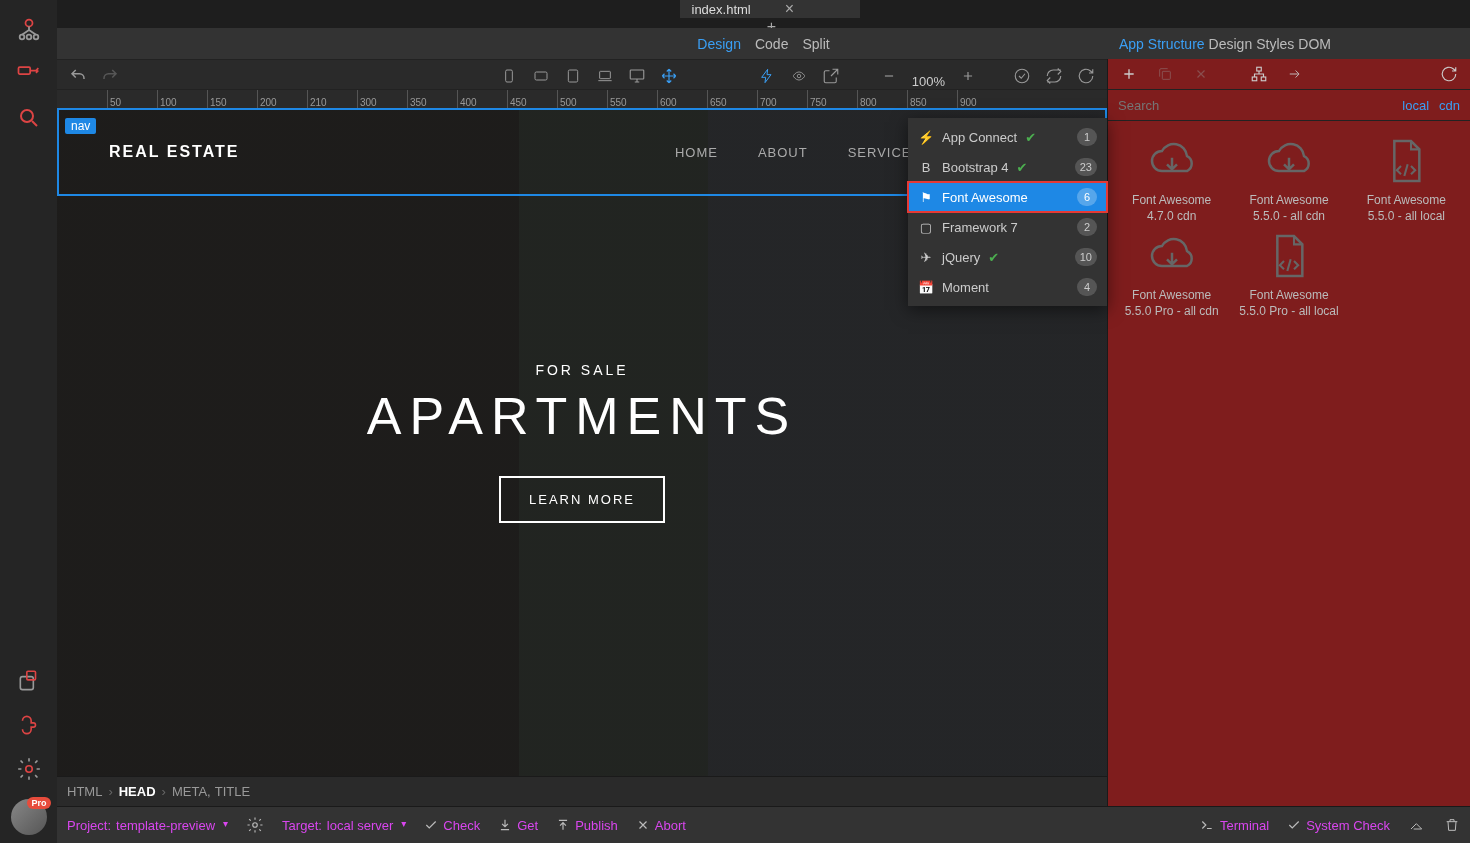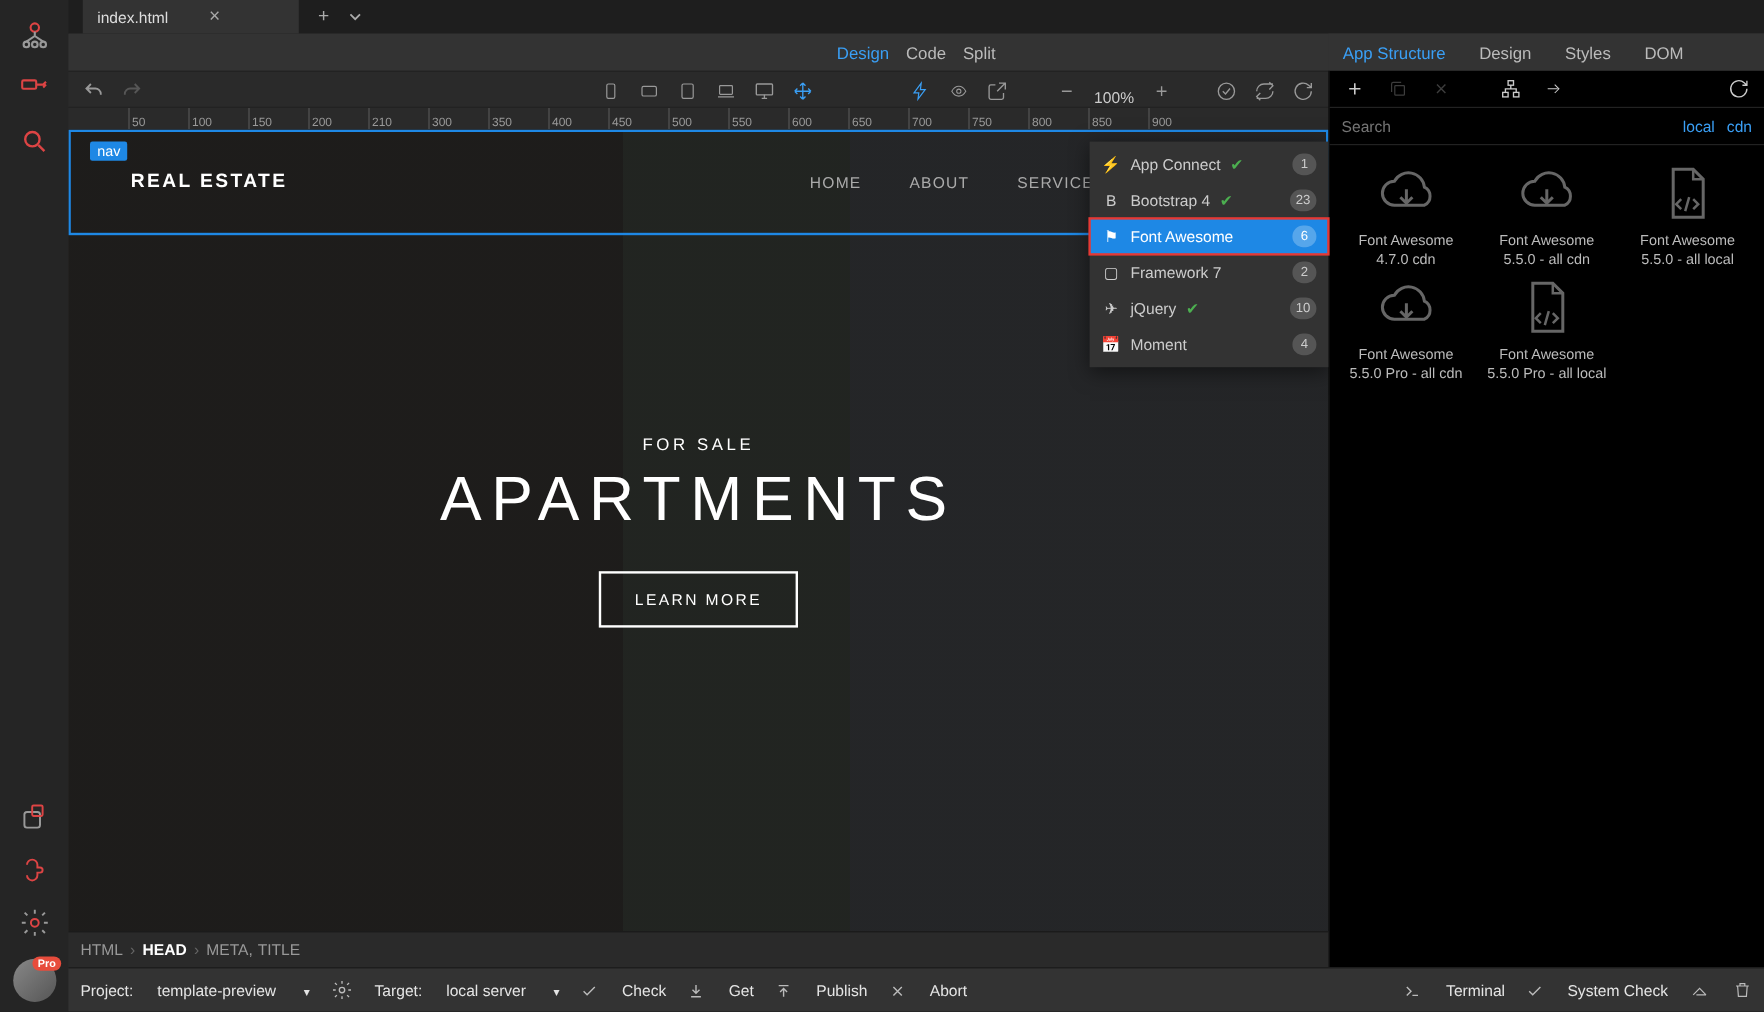--- a/index.html
+++ b/index.html
@@ -6,88 +6,88 @@
 body { background: #2a2a2a; color: #ccc; width: 1470px; height: 843px; overflow: hidden; position: relative; }
 
 
 .left-sidebar { position: absolute; left: 0; top: 0; width: 57px; height: 100%; background: #252525; display: flex; flex-direction: column; align-items: center; padding-top: 8px; }
 .left-sidebar .icon-btn { width: 40px; height: 40px; display: flex; align-items: center; justify-content: center; margin: 2px 0; cursor: pointer; }
 .left-sidebar .spacer { flex: 1; }
 .avatar { width: 36px; height: 36px; border-radius: 50%; background: linear-gradient(135deg, #888, #555); position: relative; margin: 8px 0; }
 .avatar-badge { position: absolute; top: -2px; right: -4px; background: #e74c3c; color: #fff; font-size: 9px; padding: 1px 4px; border-radius: 8px; font-weight: bold; }
 
 
-.tab-bar { position: absolute; left: 57px; top: 0; right: 0; height: 28px; background: #1e1e1e; display: flex; align-items: center; }
+.tab-bar { position: absolute; left: 57px; top: 0; right: 0; height: 28px; background: #1e1e1e; display: flex; align-items: center; flex-direction: column; }
 .tab { background: #333; color: #ddd; padding: 0 12px; height: 28px; display: flex; align-items: center; font-size: 13px; gap: 34px; margin-left: 12px; min-width: 180px; }
 .tab-close { color: #aaa; font-size: 16px; cursor: pointer; }
 .tab-plus, .tab-dropdown { color: #aaa; margin-left: 16px; font-size: 16px; cursor: pointer; }
 
 
 .top-toolbar { position: absolute; left: 57px; top: 28px; right: 0; height: 31px; background: #333; display: flex; align-items: center; }
 .view-tabs { position: absolute; left: 50%; transform: translateX(-50%); display: flex; gap: 14px; font-size: 14px; }
 .view-tabs span { cursor: pointer; color: #bbb; }
 .view-tabs span.active { color: #3a9ff5; }
 
 
-.right-tabs { position: absolute; right: 0; top: 28px; width: 363px; height: 31px; background: #333; display: flex; align-items: center; gap: 28px; font-size: 14px; padding-left: 12px; }
+.right-tabs { position: absolute; right: 0; top: 28px; width: 363px; height: 31px; background: #333; display: flex; align-items: center; gap: 4px; font-size: 14px; padding-left: 12px; }
 .right-tabs span { cursor: pointer; color: #bbb; }
 .right-tabs span.active { color: #3a9ff5; }
 
 
 .second-toolbar { position: absolute; left: 57px; top: 59px; right: 363px; height: 31px; background: #2a2a2a; display: flex; align-items: flex-end; padding: 0 8px; gap: 6px; border-top: 1px solid #222; border-bottom: 1px solid #222;}
 .tb-icon { width: 26px; height: 26px; display: flex; align-items: center; justify-content: center; cursor: pointer; color: #999; }
 .tb-spacer { flex: 1; }
 .zoom-text { font-size: 13px; color: #ccc; margin: 0 4px; }
 
 
 .ruler { position: absolute; left: 57px; top: 90px; right: 363px; height: 18px; background: #2a2a2a; overflow: hidden; font-size: 10px; color: #999; }
 .ruler-marks { position: relative; height: 100%; }
 .ruler-tick { position: absolute; top: 0; height: 100%; display: flex; align-items: flex-end; border-left: 1px solid #555; padding-left: 2px; }
 
 
 .canvas { position: absolute; left: 57px; top: 108px; right: 363px; bottom: 67px; background: #1a1a1a; overflow: hidden; }
-.nav-tag { position: absolute; top: 10px; left: 8px; background: #1e88e5; color: #fff; font-size: 12px; padding: 1px 6px; z-index: 10; border-radius: 2px; margin-left: 10px;}
+.nav-tag { position: absolute; top: 10px; left: 8px; background: #1e88e5; color: #fff; font-size: 12px; padding: 1px 6px; z-index: 10; border-radius: 2px;}
 .site-nav { position: absolute; top: 0; left: 0; right: 0; height: 88px; border: 2px solid #1e88e5; display: flex; align-items: center; padding: 0 50px; z-index: 5; }
 .site-logo { font-weight: bold; letter-spacing: 2px; color: #fff; font-size: 16px; }
 .site-menu { margin-left: auto; display: flex; gap: 40px; font-size: 13px; letter-spacing: 1px; color: #aaa; }
 .site-menu span:last-child { color: #fff; font-weight: bold; }
 .hero { position: absolute; top: 0; left: 0; right: 0; bottom: 0; background: linear-gradient(rgba(20,20,20,0.75), rgba(20,20,20,0.75)), linear-gradient(90deg, #3a3530 0%, #3a3530 44%, #4a5548 44%, #4a5548 62%, #555a62 62%, #555a62 100%); display: flex; flex-direction: column; align-items: center; justify-content: center; color: #fff; }
 .hero .sub { letter-spacing: 3px; font-size: 14px; margin-bottom: 8px; }
 .hero .title { font-size: 52px; letter-spacing: 8px; font-weight: 400; margin-bottom: 30px; }
 .hero .btn { border: 2px solid #fff; padding: 14px 28px; font-size: 13px; letter-spacing: 2px; cursor: pointer; }
 
 
 .fw-popup { position: absolute; top: 118px; left: 908px; width: 199px; background: #333; z-index: 20; padding: 4px 0; box-shadow: 0 4px 16px rgba(0,0,0,0.5); }
 .fw-item { display: flex; align-items: center; padding: 6px 10px; font-size: 13px; cursor: pointer; gap: 8px; }
 .fw-item.active { background: #1e88e5; color: #fff; outline: 2px solid #e53935; outline-offset: -1px; }
 .fw-item .fw-icon { width: 16px; display: flex; justify-content: center; }
 .fw-item .fw-check { color: #4caf50; font-size: 13px; }
 .fw-item .fw-count { margin-left: auto; background: #555; border-radius: 10px; min-width: 20px; height: 18px; display: flex; align-items: center; justify-content: center; font-size: 11px; padding: 0 5px; color: #ccc; }
 .fw-item.active .fw-count { background: rgba(255,255,255,0.25); color: #fff;}
 
 
-.right-panel { position: absolute; right: 0; top: 59px; width: 363px; bottom: 37px; background: #000000; border-left: 1px solid #1a1a1a; }
+.right-panel { position: absolute; right: 0; top: 59px; width: 363px; bottom: 37px; background: #7f1d1d; border-left: 1px solid #1a1a1a; }
 .rp-toolbar { height: 31px; display: flex; align-items: center; padding: 0 8px; gap: 10px; border-bottom: 1px solid #222; }
 .rp-search { height: 31px; display: flex; align-items: center; padding: 0 10px; border-bottom: 1px solid #222; }
 .rp-search input { flex: 1; background: transparent; border: none; color: #ccc; font-size: 13px; outline: none; }
 .rp-search .filter { color: #3a9ff5; font-size: 13px; margin-left: 10px; cursor: pointer; }
 .rp-grid { display: grid; grid-template-columns: repeat(3, 1fr); gap: 6px; padding: 14px 8px; }
 .rp-card { display: flex; flex-direction: column; align-items: center; cursor: pointer; }
 .rp-card-icon { width: 70px; height: 52px; display: flex; align-items: center; justify-content: center; margin-bottom: 6px; }
 .rp-card-label { font-size: 12px; text-align: center; color: #bbb; line-height: 1.3; padding: 0 2px;}
 
 
 .breadcrumb-bar { position: absolute; left: 57px; right: 363px; bottom: 37px; height: 30px; background: #2a2a2a; display: flex; align-items: center; padding: 0 10px; font-size: 13px; gap: 4px; border-top: 1px solid #1a1a1a;}
 .breadcrumb-bar span { color: #999; }
 .breadcrumb-bar .bc-sep { color: #666; margin: 0 2px;}
 .breadcrumb-bar .bc-active { color: #fff; font-weight: bold; }
 
 
 .status-bar { position: absolute; left: 57px; right: 0; bottom: 0; height: 37px; background: #333; display: flex; align-items: center; padding: 0 10px; font-size: 13px; gap: 18px; border-top: 1px solid #1a1a1a;}
-.status-bar .sb-item { display: flex; align-items: flex-end; gap: 20px; cursor: pointer; color: #e5e5e5;}
+.status-bar .sb-item { display: flex; align-items: flex-start; gap: 5px; cursor: pointer; color: #d946ef;}
 .sb-spacer { flex: 1; }
 .sb-dropdown::after { content: '▾'; margin-left: 3px; font-size: 10px; }
 
 svg { display: block; }
 </style>
 </head>
 <body>
 
 <div class="left-sidebar">
   <div class="icon-btn">

